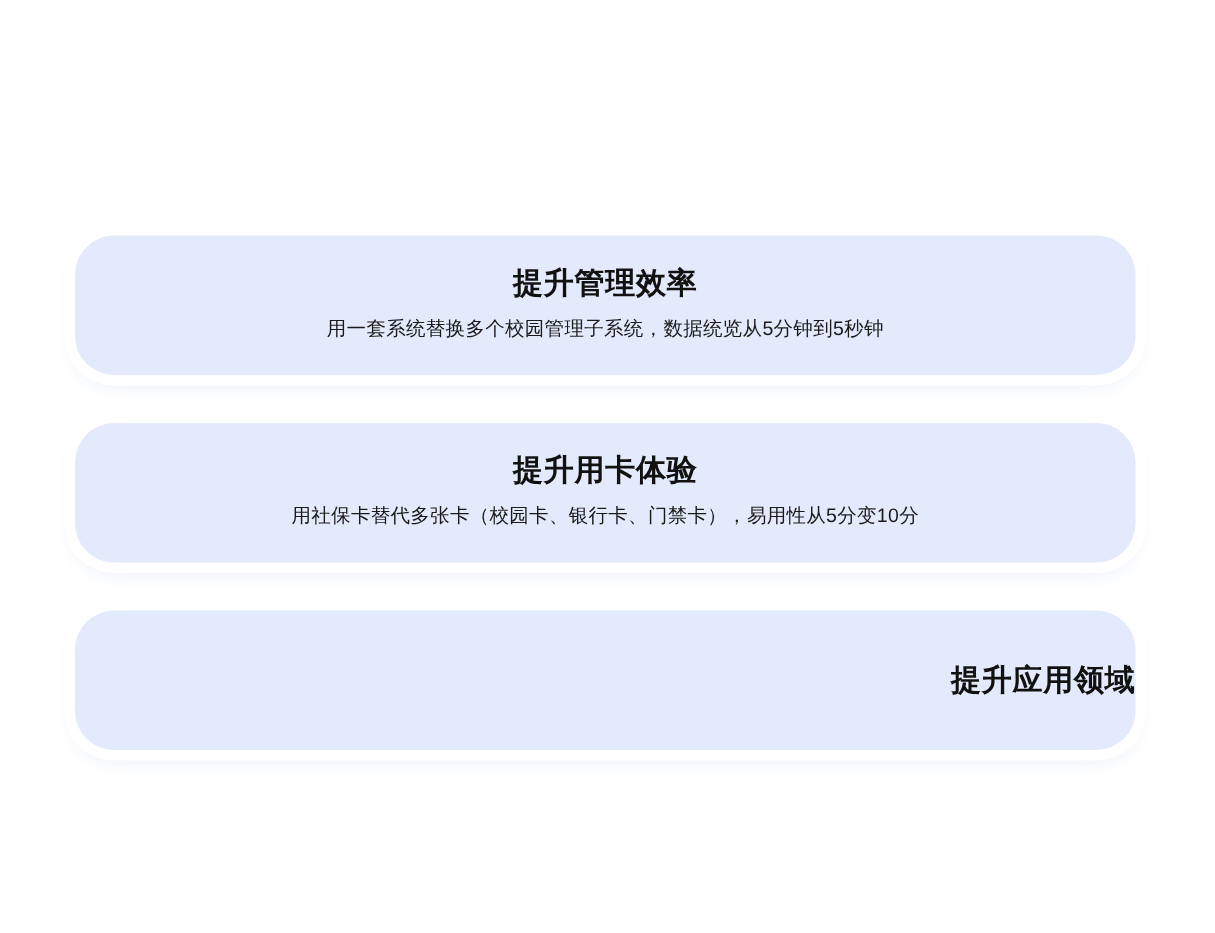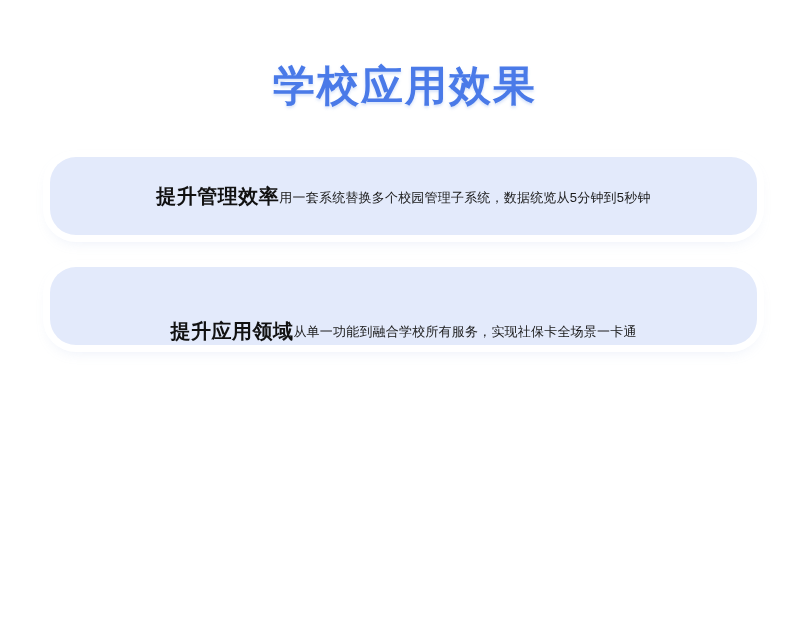--- a/index.html
+++ b/index.html
@@ -45,31 +45,31 @@
   .cards {
     position: absolute;
     left: 50px;
     top: 157px;
     width: 707px;
   }
 
   .card {
     position: relative;
     width: 707px;
-    height: 78px;
+    height: 93px;
     box-sizing: border-box;
     background: #e3eafb;
     border-radius: 26px;
     margin-bottom: 32px;
     box-shadow:
       0 0 0 7px #ffffff,
       0 6px 14px rgba(150, 175, 225, 0.22),
       0 1px 4px rgba(150, 175, 225, 0.16);
     display: flex;
-    flex-direction: row;
+    flex-direction: column;
     align-items: center;
     justify-content: center;
   }
   .card:last-child {
     margin-bottom: 0;
     align-items: flex-end;
   }
 
   .card-heading {
     font-size: 20px;
@@ -90,32 +90,32 @@
     letter-spacing: 0.2px;
     white-space: nowrap;
     text-align: center;
   }
 </style>
 </head>
 <body>
 
 <div class="page">
 
-  <div class="title-wrap">
-    <div class="page-title">学校应用效果</div>
-  </div>
 
   <div class="cards">
 
     <div class="card">
       <div class="card-heading">提升管理效率</div>
       <div class="card-body">用一套系统替换多个校园管理子系统，数据统览从5分钟到5秒钟</div>
     </div>
 
+    <div class="card">
+      <div class="card-heading">提升用卡体验</div>
+      <div class="card-body">用社保卡替代多张卡（校园卡、银行卡、门禁卡），易用性从5分变10分</div>
+    </div>
 
     <div class="card">
       <div class="card-heading">提升应用领域</div>
-      <div class="card-body">从单一功能到融合学校所有服务，实现社保卡全场景一卡通</div>
     </div>
 
   </div>
 
 </div>
 
 </body></html>

